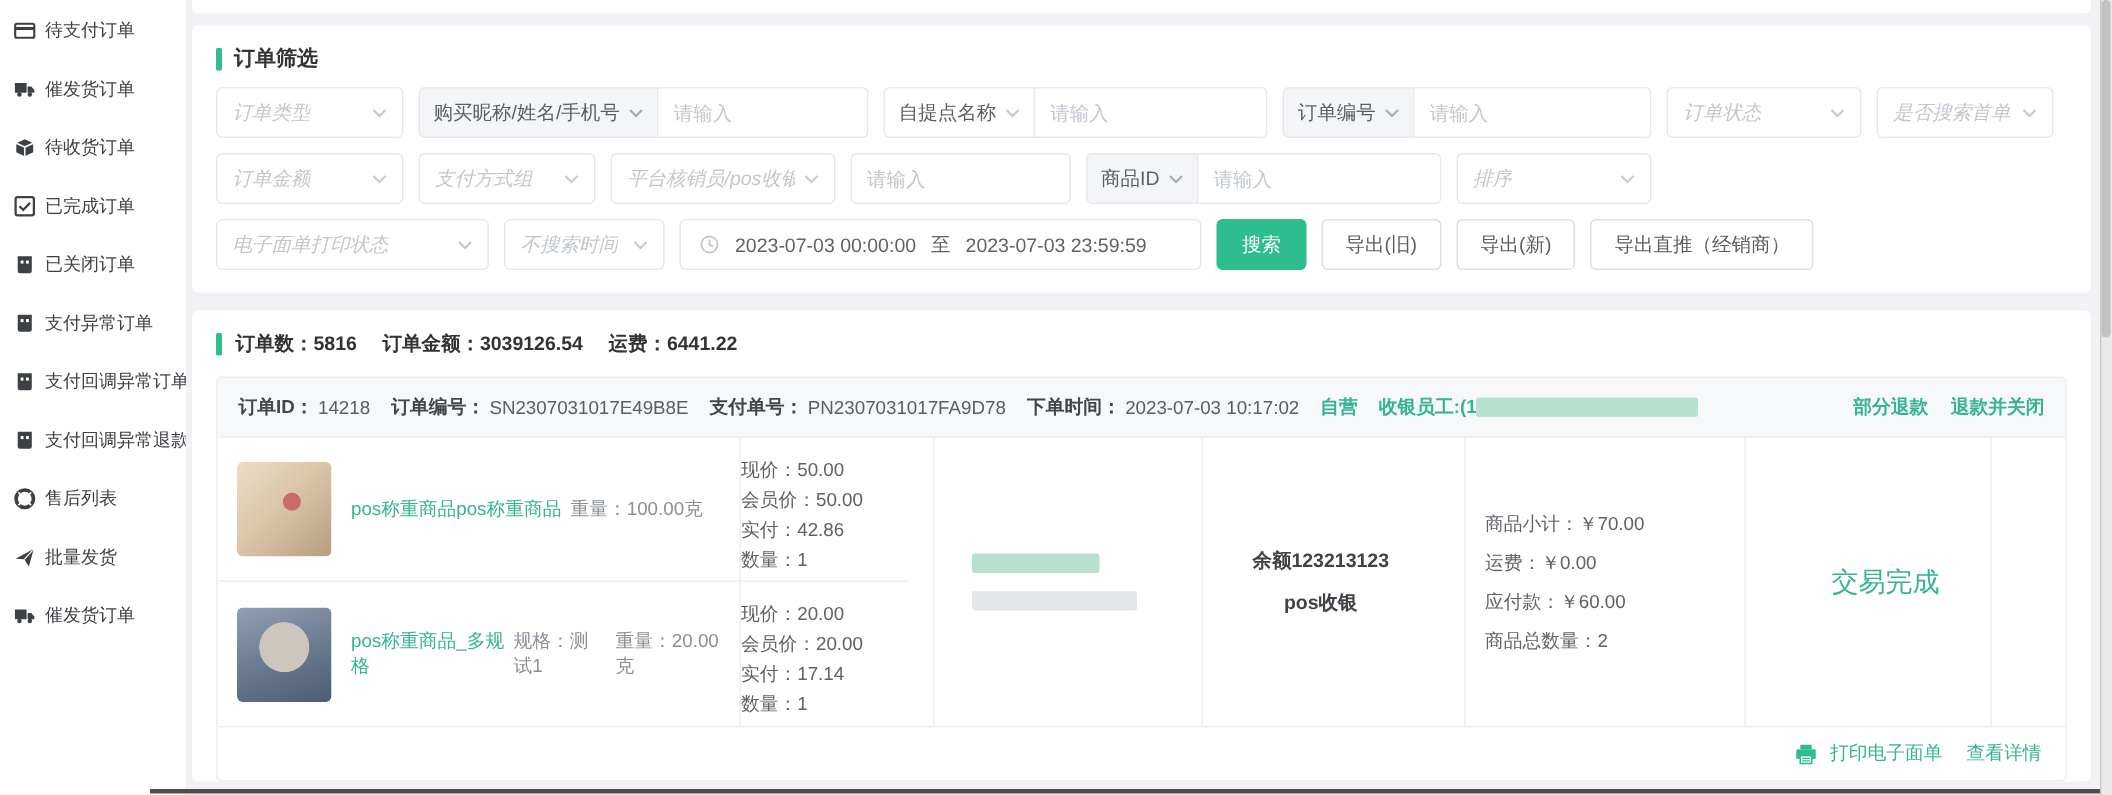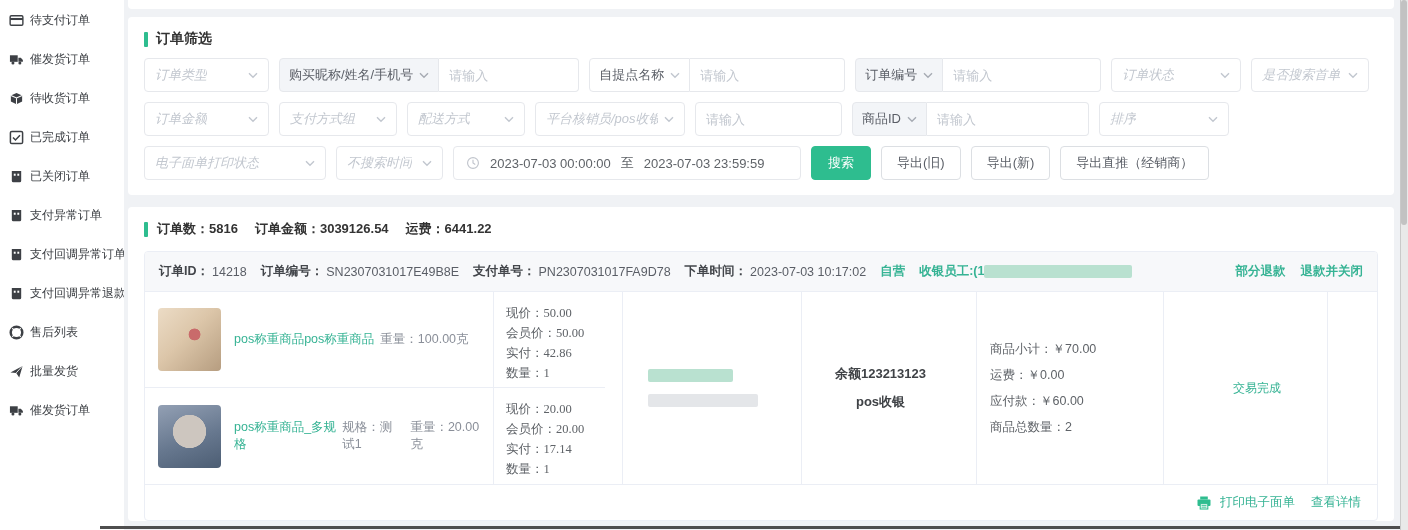--- a/index.html
+++ b/index.html
@@ -59,26 +59,26 @@
   .products { width:460px; }
   .prow { display:flex; height:96px; }
   .prow.first { border-bottom:1px solid #ebeef5; }
   .pinfo { flex:1; display:flex; align-items:center; gap:13px; padding:0 10px 0 13px; }
   .pimg { width:63px; height:63px; border-radius:4px; flex:0 0 63px; }
   .pimg.cat1 { background:radial-gradient(circle at 58% 42%, #c96b6b 0 11%, rgba(0,0,0,0) 12%), linear-gradient(135deg,#ecdcc6,#dcc6a9 45%,#b69d80); }
   .pimg.cat2 { background:radial-gradient(circle at 50% 42%, #cdc6bf 0 34%, rgba(0,0,0,0) 35%), linear-gradient(160deg,#93a0b4,#67788f 55%,#4c5d73); }
   .pmeta { display:flex; flex-direction:row; justify-content:center; gap:6px; }
   .pname { color:#36b394; cursor:pointer; }
   .pattr { color:#8a8f99; }
-  .pprice { width:112px; border-left:1px solid #ebeef5; padding:11px 0 0 12px; line-height:1.6;font-family:Liberation Serif, serif; }
+  .pprice { width:112px; border-left:1px solid #ebeef5; padding:11px 0 0 0; line-height:1.6; }
   .col { border-left:1px solid #ebeef5;margin-left:17px; }
   .customer { width:162px; display:flex; flex-direction:column; justify-content:center; padding-left:25px; gap:12px; }
   .payment { width:158px; display:flex; flex-direction:column; align-items:center; justify-content:center; gap:10px; font-weight:700; color:#3f4246; font-size:13px; }
   .totals { width:170px; display:flex; flex-direction:column; justify-content:center; padding-left:13px; gap:9px; }
-  .statuscol { width:147px; display:flex; align-items:center; justify-content:center; color:#36b394; font-size:12px;padding-left:40px; }
+  .statuscol { width:147px; display:flex; align-items:center; justify-content:center; color:#36b394; font-size:18px;padding-left:40px; }
   .actionscol { flex:1; }
   .ofoot { border-top:1px solid #ebeef5; display:flex; justify-content:flex-end; align-items:center; gap:16px; padding:9px 16px; font-size:12.5px; color:#36b394; }
   .ofoot .link { cursor:pointer; }
   .picon { width:16px; height:16px; display:inline-flex; margin-right:-8px; }
 
   
   .vscroll { position:absolute; right:0; top:0; width:8px; height:100%; background:#e9e9e9; border-left:1px solid #c9c9c9; z-index:3; }
   .vthumb { position:absolute; right:1px; top:0; width:6px; height:225px; background:#c2c2c2; border-radius:3px; }
   .hscroll { position:absolute; left:100px; right:8px; bottom:1px; height:3px; background:#4e4e4e; z-index:3; }
 </style>
@@ -270,28 +270,20 @@
         <div class="sel w125">
           <span class="lbl">订单金额</span>
           <span class="chev">
               <svg viewBox="0 0 10 7" width="10" height="7">
                 <path d="M1 1.3l4 4 4-4" fill="none" stroke="#c2c7cf" stroke-width="1.4"></path>
               </svg>
             </span>
         </div>
         <div class="sel w118">
           <span class="lbl">支付方式组</span>
-          <span class="chev">
-              <svg viewBox="0 0 10 7" width="10" height="7">
-                <path d="M1 1.3l4 4 4-4" fill="none" stroke="#c2c7cf" stroke-width="1.4"></path>
-              </svg>
-            </span>
-        </div>
-        <div class="sel w118">
-          <span class="lbl">配送方式</span>
           <span class="chev">
               <svg viewBox="0 0 10 7" width="10" height="7">
                 <path d="M1 1.3l4 4 4-4" fill="none" stroke="#c2c7cf" stroke-width="1.4"></path>
               </svg>
             </span>
         </div>
         <div class="sel w150">
           <span class="lbl">平台核销员/pos收银员信</span>
           <span class="chev">
               <svg viewBox="0 0 10 7" width="10" height="7">

